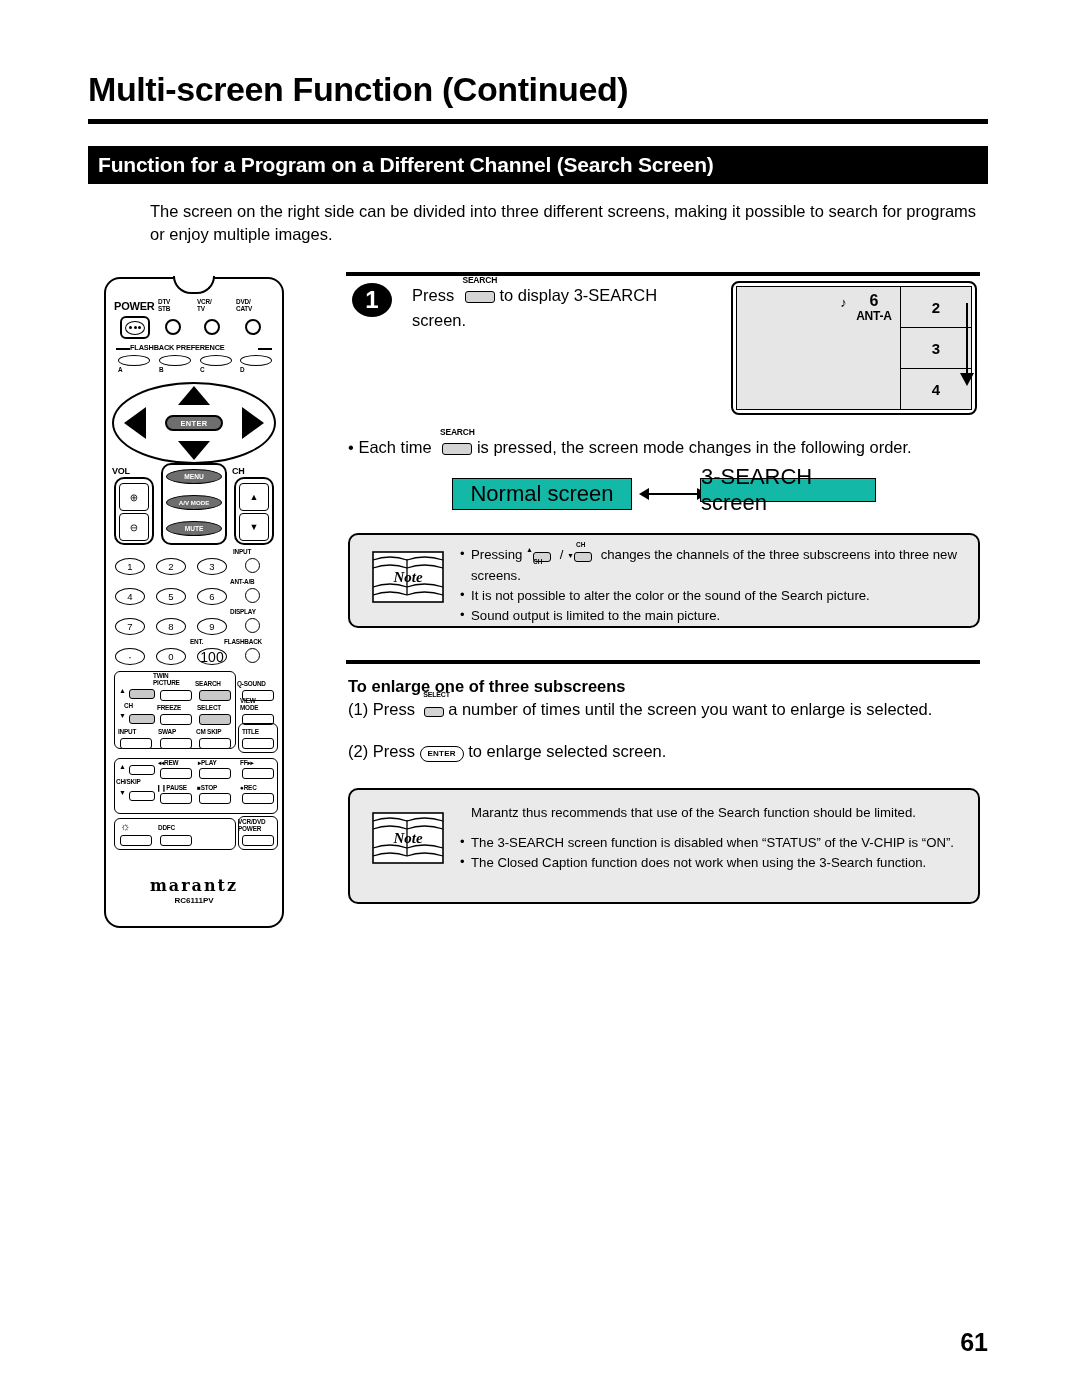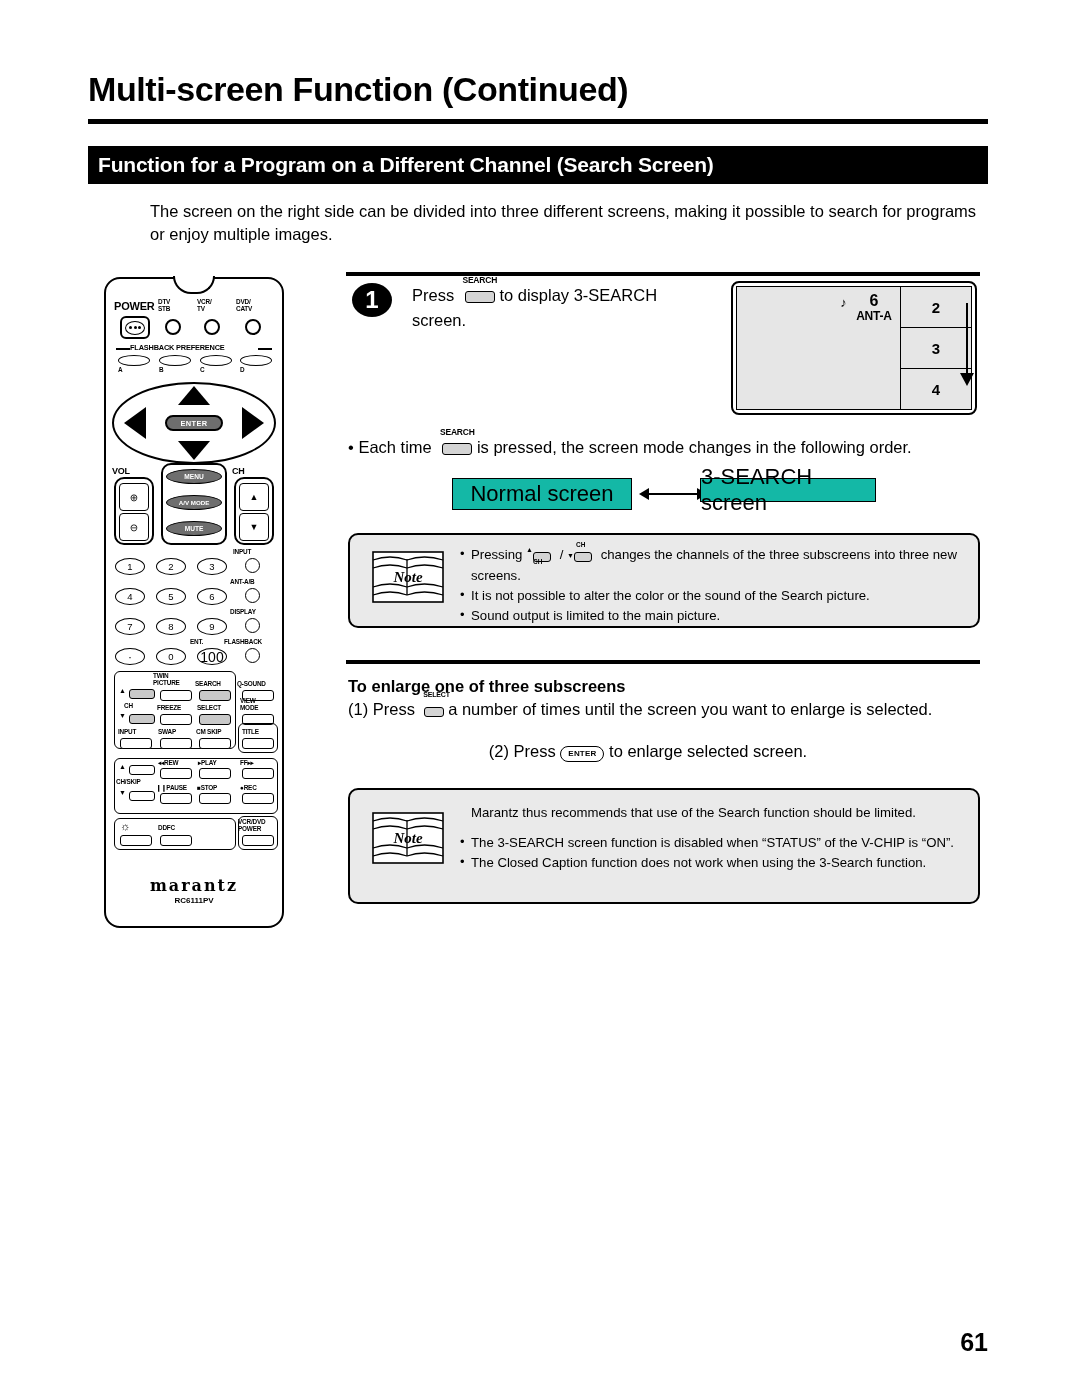--- a/index.html
+++ b/index.html
@@ -370,21 +370,21 @@
   <div class="rule" style="left:346px;top:660px;width:634px;height:4px;"></div>
   <div class="subhead" style="left:348px;top:677px;">To enlarge one of three subscreens</div>
   <div class="enlarge" style="left:348px;top:698px;width:600px;">
     <span>(1) Press</span>
     <span class="key-inline">
       <span class="key-cap" style="position:absolute;left:2px;top:-9px;width:30px;font-size:7px;">SELECT</span>
       <span class="key-box" style="display:inline-block;width:20px;height:10px;margin-left:4px;"></span>
     </span>
     <span>a number of times until the screen you want to enlarge is selected.</span>
   </div>
-  <div class="enlarge" style="left:348px;top:740px;width:600px;text-align:center;">
+  <div class="enlarge" style="left:348px;top:740px;width:600px;">
     <span>(2) Press</span>
     <span class="enter-inline">ENTER</span>
     <span>to enlarge selected screen.</span>
   </div>
 
   <div class="note-box" style="left:348px;top:788px;width:632px;height:116px;">
     <div class="note-icon" style="top:22px;">
       <svg viewBox="0 0 72 52" width="72" height="52">
         <rect x="1" y="1" width="70" height="50" fill="#fff" stroke="#000" stroke-width="1.6"></rect>
         <path d="M1 9 Q18 3 35 9 Q52 3 71 9" fill="none" stroke="#000" stroke-width="1.3"></path>

